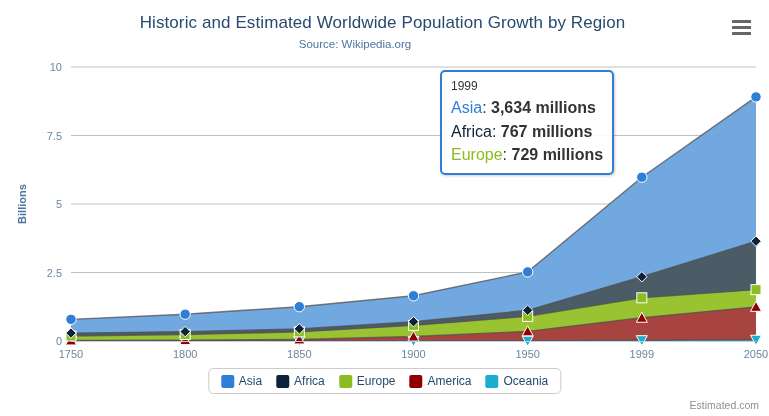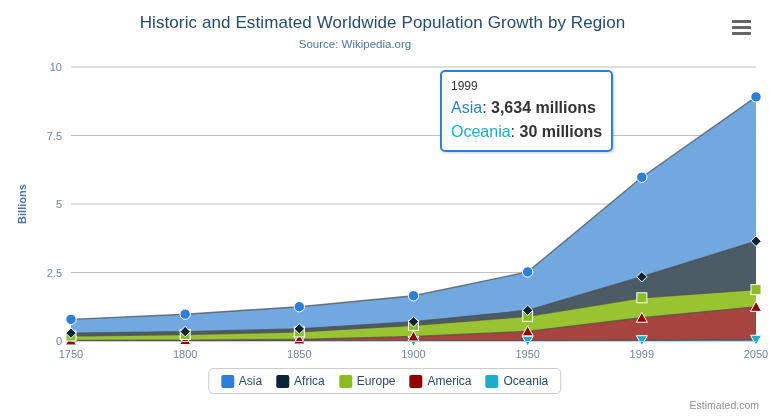--- a/index.html
+++ b/index.html
@@ -227,21 +227,22 @@
       <text x="413.5" y="358" text-anchor="middle" class="axis-label-text">1900</text>
       <text x="527.6666666666666" y="358" text-anchor="middle" class="axis-label-text">1950</text>
       <text x="641.8333333333334" y="358" text-anchor="middle" class="axis-label-text">1999</text>
       <text x="756" y="358" text-anchor="middle" class="axis-label-text">2050</text>
     </svg>
 
   <div class="tooltip" id="tooltip">
     <div class="tooltip-header">1999</div>
     <div id="tooltip-rows">
         <div class="tooltip-row"><span class="tooltip-key" style="color: rgb(47, 126, 216);">Asia</span><span>: </span><span class="tooltip-val">3,634 millions</span></div>
-        <div class="tooltip-row"><span class="tooltip-key" style="color: rgb(26, 173, 206);">Oceania</span><span>: </span><span class="tooltip-val">30 millions</span></div>
+        <div class="tooltip-row"><span class="tooltip-key" style="color: rgb(13, 35, 58);">Africa</span><span>: </span><span class="tooltip-val">767 millions</span></div>
+        <div class="tooltip-row"><span class="tooltip-key" style="color: rgb(139, 188, 33);">Europe</span><span>: </span><span class="tooltip-val">729 millions</span></div>
       </div>
   </div>
 
   <div class="legend-box" id="legend-box">
       <div class="legend-item">
         <span class="legend-swatch" style="background: rgb(47, 126, 216);"></span>
         <span>Asia</span>
       </div>
       <div class="legend-item">
         <span class="legend-swatch" style="background: rgb(13, 35, 58);"></span>

